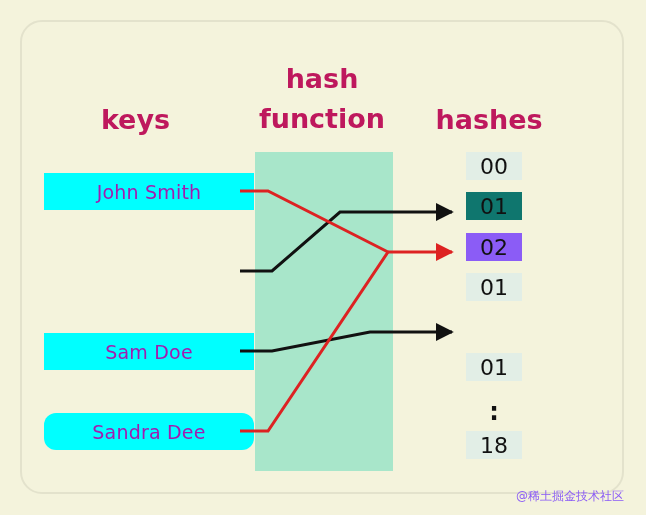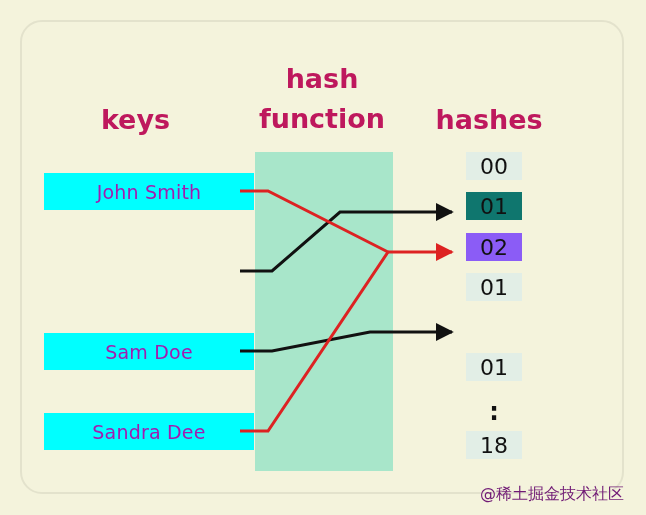--- a/index.html
+++ b/index.html
@@ -64,21 +64,21 @@
     font-size: 19px;
     display: flex;
     align-items: center;
     justify-content: center;
     font-family: "DejaVu Sans", sans-serif;
     letter-spacing: 0.2px;
   }
   #key-0 { top: 173px; }
   #key-1 { top: 253px; }
   #key-2 { top: 333px; }
-  #key-3 { top: 413px; }
+  #key-3 { top: 413px; border-radius: 12px; }
 
   .hash-cell {
     position: absolute;
     left: 466px;
     width: 56px;
     height: 28px;
     display: flex;
     align-items: center;
     justify-content: center;
     font-size: 22px;
@@ -103,22 +103,22 @@
     background: transparent;
     letter-spacing: 0;
   }
 
   #wiring { position: absolute; left: 0; top: 0; width: 646px; height: 515px; }
 
   #watermark {
     position: absolute;
     right: 22px;
     bottom: 10px;
-    font-size: 16px;
-    color: #701a75;
+    font-size: 12px;
+    color: #8b5cf6;
     font-family: "DejaVu Sans", sans-serif;
     white-space: nowrap;
   }
 </style>
 </head>
 <body>
 
 <div id="stage">
 
   <div class="card-border"></div>

